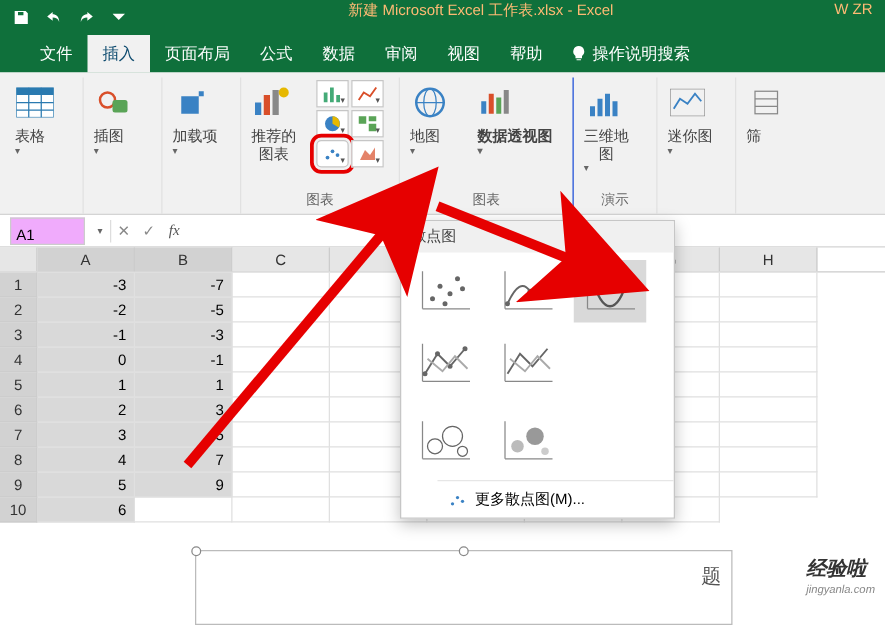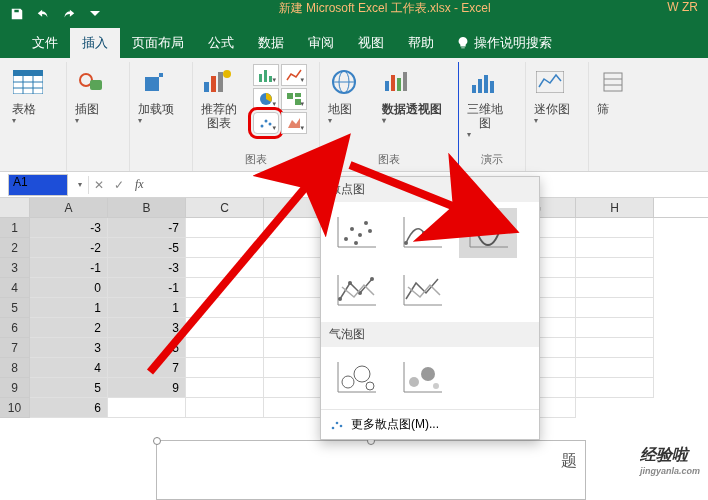--- a/index.html
+++ b/index.html
@@ -35,25 +35,25 @@
 .chart-small { width:26px; height:22px; border:1px solid #c6c6c6; background:#fff; display:flex; align-items:center; justify-content:center; cursor:pointer; position:relative; }
 .chart-small .caret { position:absolute; right:2px; bottom:1px; font-size:7px; color:#555; }
 .chart-small.highlighted { outline:3px solid #e60000; outline-offset:2px; border-radius:4px; }
 
 
 .dropdown { position:absolute; left:320px; top:176px; width:220px; background:#fff; border:1px solid #c6c6c6; box-shadow:0 4px 12px rgba(0,0,0,0.25); z-index:20; font-size:12px; }
 .dropdown .section-label { background:#f0f0f0; padding:4px 8px; color:#444; font-size:12px; }
 .dropdown .option-grid { display:flex; flex-wrap:wrap; padding:6px; gap:8px; }
 .option-tile { width:58px; height:50px; border:1px solid transparent; display:flex; align-items:center; justify-content:center; cursor:pointer; }
 .option-tile.selected { background:#d9d9d9; }
-.dropdown .more-row { display:flex; align-items:center; padding:6px 8px; border-top:1px solid #e6e6e6; cursor:pointer; gap:6px; }
+.dropdown .more-row { display:flex; align-items:center; padding:6px 8px; border-top:1px solid #e6e6e6; cursor:pointer; gap:6px;margin-left:29px; }
 
 
 .formula-bar { height:26px; border-bottom:1px solid #d4d4d4; display:flex; align-items:center; font-size:12px; background:#fff; }
-.name-box { width:60px; height:22px; border:1px solid #ccc; margin:0 4px 0 8px; padding:0 4px; display:flex; align-items:flex-start; font-size:12px; background:#1d4ed8; }
+.name-box { width:60px; height:22px; border:1px solid #ccc; margin:0 4px 0 8px; padding:0 4px; display:flex; align-items:flex-end; font-size:12px; background:#f0abfc; }
 .name-caret { font-size:8px; color:#666; padding:0 6px; cursor:pointer; }
 .fb-sep { width:1px; height:18px; background:#ddd; }
 .fb-btn { width:20px; text-align:center; color:#888; cursor:pointer; font-size:12px; }
 .fx { font-style:italic; font-family:"Times New Roman",serif; color:#555; padding:0 6px; }
 .formula-input { flex:1; height:22px; border:none; font-size:12px; padding:0 4px; }
 
 
 .grid { position:relative; }
 .col-headers { display:flex; height:20px; border-bottom:1px solid #ccc; }
 .select-all { width:30px; border-right:1px solid #ccc; background:#e6e6e6; }
@@ -63,21 +63,21 @@
 .row-header { width:30px; border-right:1px solid #ccc; border-bottom:1px solid #ccc; background:#e6e6e6; text-align:center; font-size:12px; line-height:20px; color:#333; cursor:pointer; }
 .row-header.sel { background:#d2d2d2; }
 .cell { width:78px; border-right:1px solid #e0e0e0; border-bottom:1px solid #e0e0e0; font-size:12px; text-align:right; padding:0 6px; line-height:20px; }
 .cell.sel { background:#d9d9d9; }
 
 
 .arrows { position:absolute; top:0; left:0; width:708px; height:500px; pointer-events:none; z-index:30; }
 
 
 .watermark { position:absolute; right:8px; bottom:24px; font-size:16px; font-weight:bold; color:#333; text-shadow:1px 1px 0 #fff, -1px -1px 0 #fff, 1px -1px 0 #fff, -1px 1px 0 #fff; font-style:italic; z-index:40; }
-.watermark .sub { display:block; font-size:9px; font-weight:bold; text-align:right; color:#888; text-shadow:none; }
+.watermark .sub { display:block; font-size:9px; font-weight:normal; text-align:right; color:#888; text-shadow:none; }
 
 
 .chart-placeholder { position:absolute; left:156px; top:440px; width:430px; height:60px; border:1px solid #bbb; background:#fff; z-index:5; }
 .chart-placeholder .handle { position:absolute; width:8px; height:8px; border:1px solid #888; background:#fff; border-radius:50%; }
 .chart-placeholder .ct { position:absolute; right:8px; top:10px; font-size:16px; color:#555; }
 </style>
 </head>
 <body>
 
 <div class="titlebar">
@@ -367,21 +367,20 @@
       </div>
     <div class="option-tile">
         <svg width="44" height="36">
           <line x1="4" y1="32" x2="42" y2="32" stroke="#888"></line>
           <line x1="4" y1="32" x2="4" y2="2" stroke="#888"></line>
           <polyline points="6,26 16,10 26,20 38,6" fill="none" stroke="#666" stroke-width="1.5"></polyline>
           <polyline points="8,14 20,24 30,12 40,22" fill="none" stroke="#aaa" stroke-width="1.5"></polyline>
         </svg>
       </div>
   </div>
-  <div class="section-label">气泡图</div>
   <div class="option-grid">
     <div class="option-tile">
         <svg width="44" height="36">
           <line x1="4" y1="32" x2="42" y2="32" stroke="#888"></line>
           <line x1="4" y1="32" x2="4" y2="2" stroke="#888"></line>
           <circle cx="14" cy="22" r="6" fill="none" stroke="#666"></circle>
           <circle cx="28" cy="14" r="8" fill="none" stroke="#666"></circle>
           <circle cx="36" cy="26" r="4" fill="none" stroke="#666"></circle>
         </svg>
       </div>

